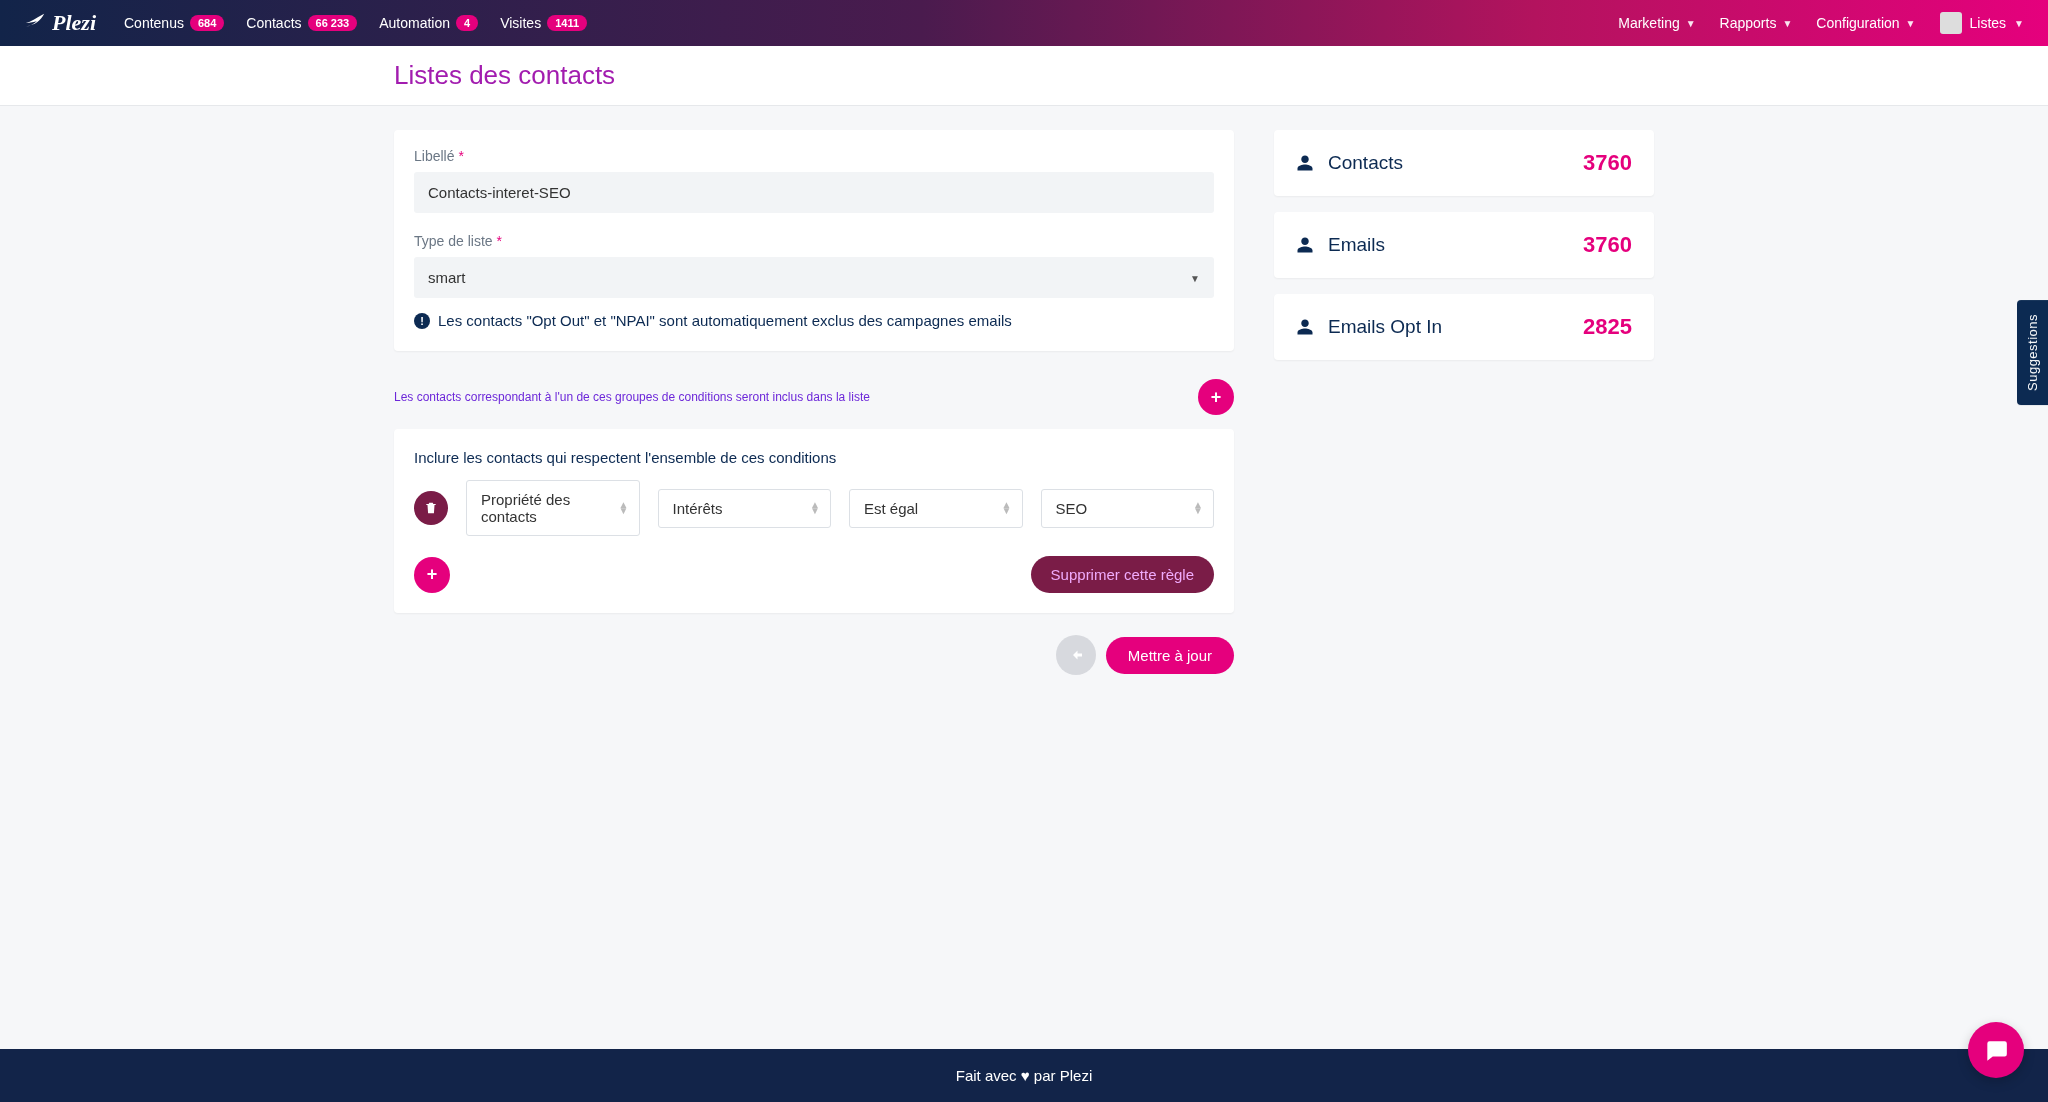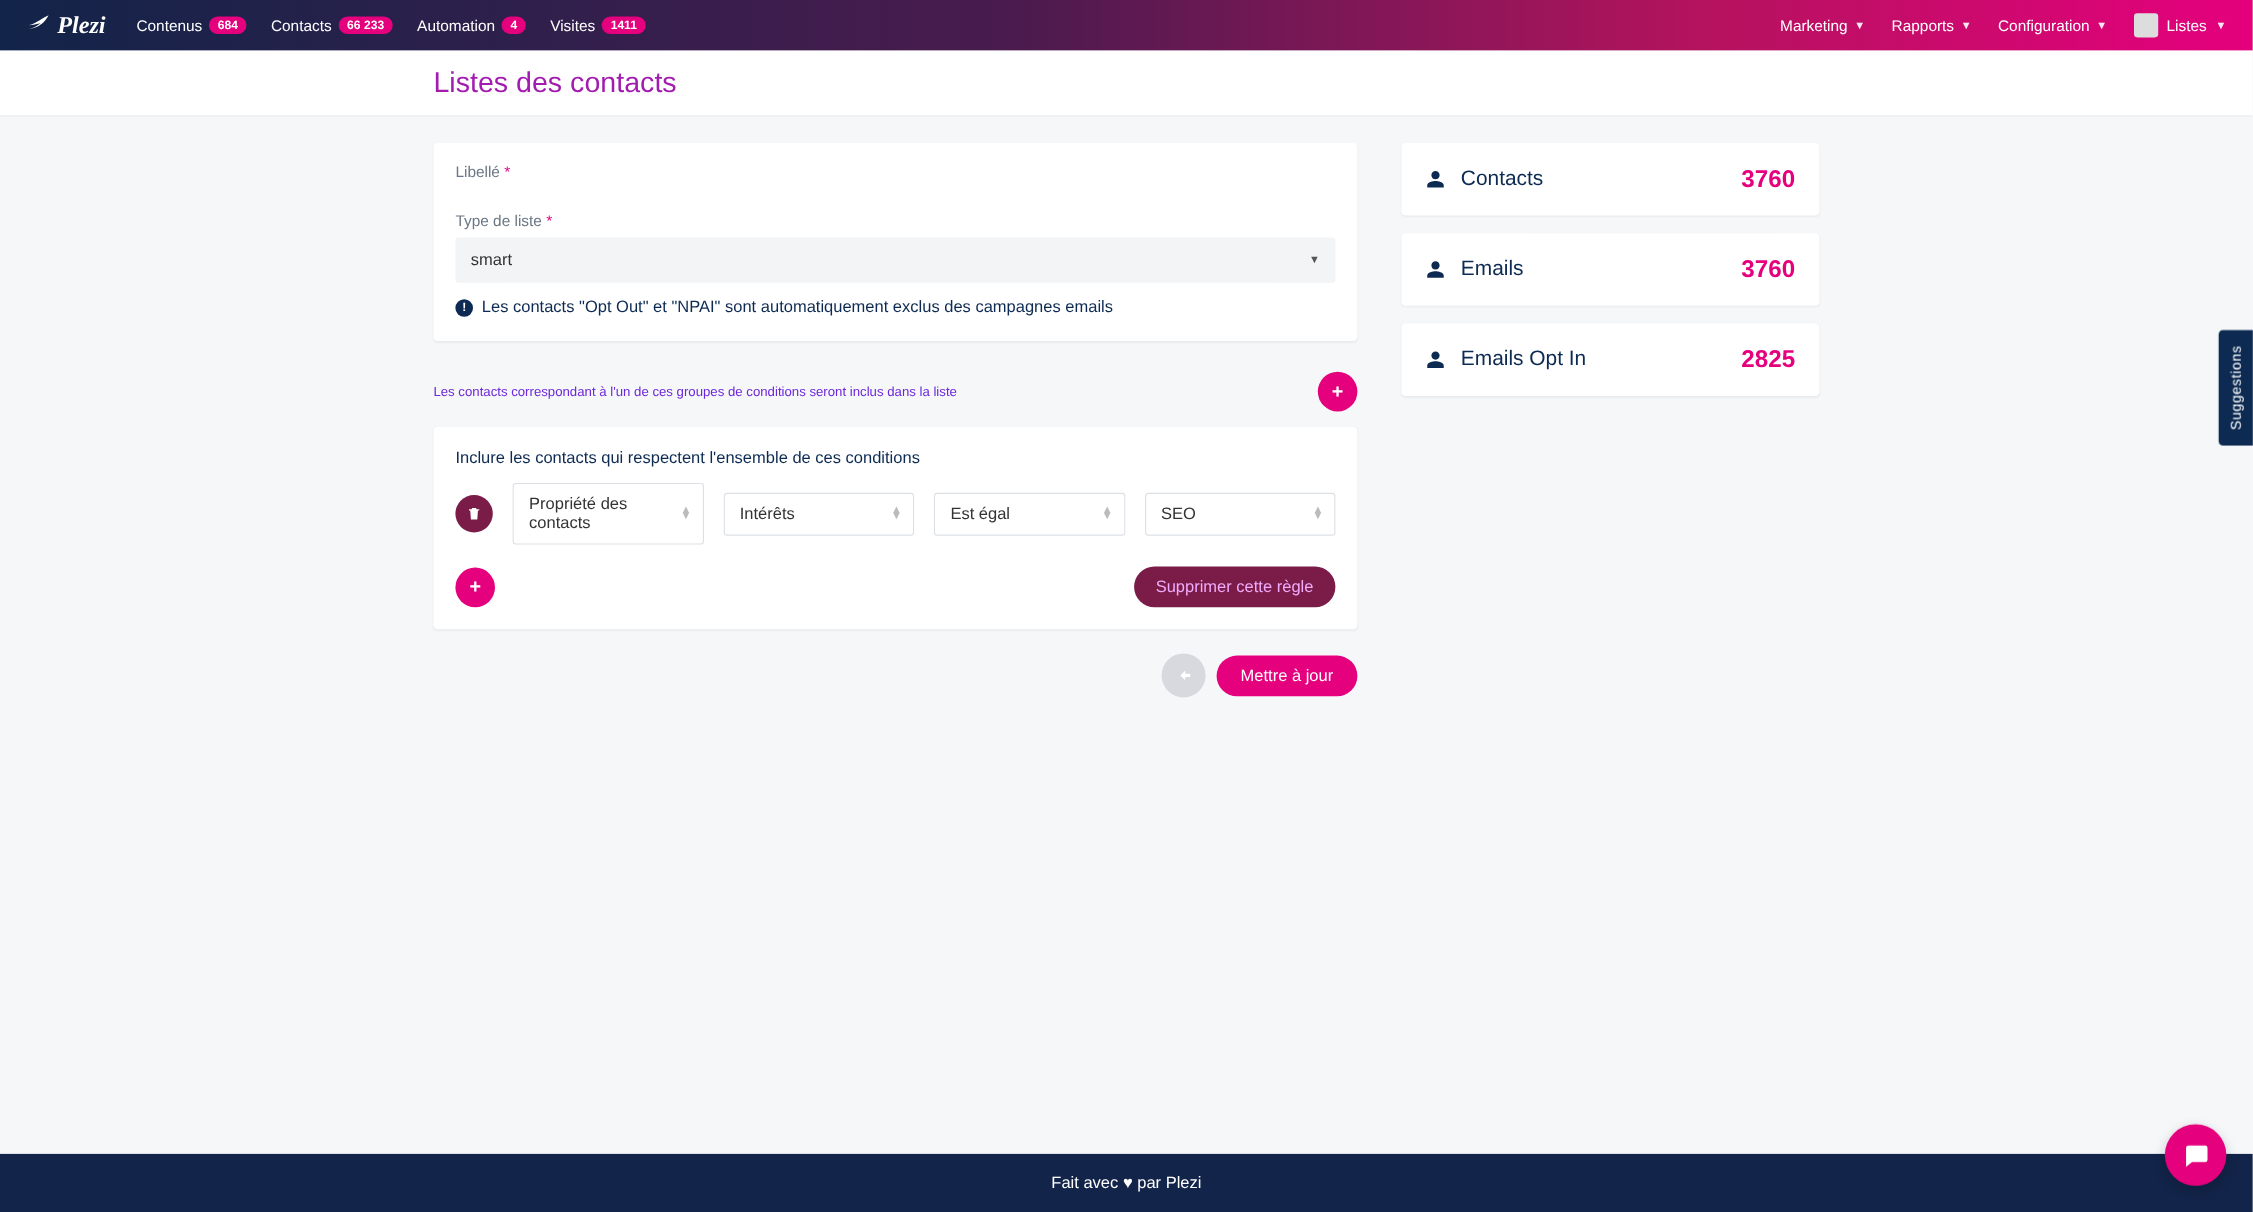--- a/index.html
+++ b/index.html
@@ -244,20 +244,21 @@
 
 <div class="main">
   <div class="container cols">
 
     <div class="left">
 
       <div class="card">
         <label class="form-label">
           <span>Libellé</span> <span class="req">*</span>
         </label>
+        <input class="text-input" value="Contacts-interet-SEO" style="">
         <div class="spacer20"></div>
         <label class="form-label">
           <span>Type de liste</span> <span class="req">*</span>
         </label>
         <div class="select-wrap">
           <div class="select">smart</div>
           <span class="select-caret">▼</span>
         </div>
         <div class="info-line">
           <span class="info-icon">!</span>

